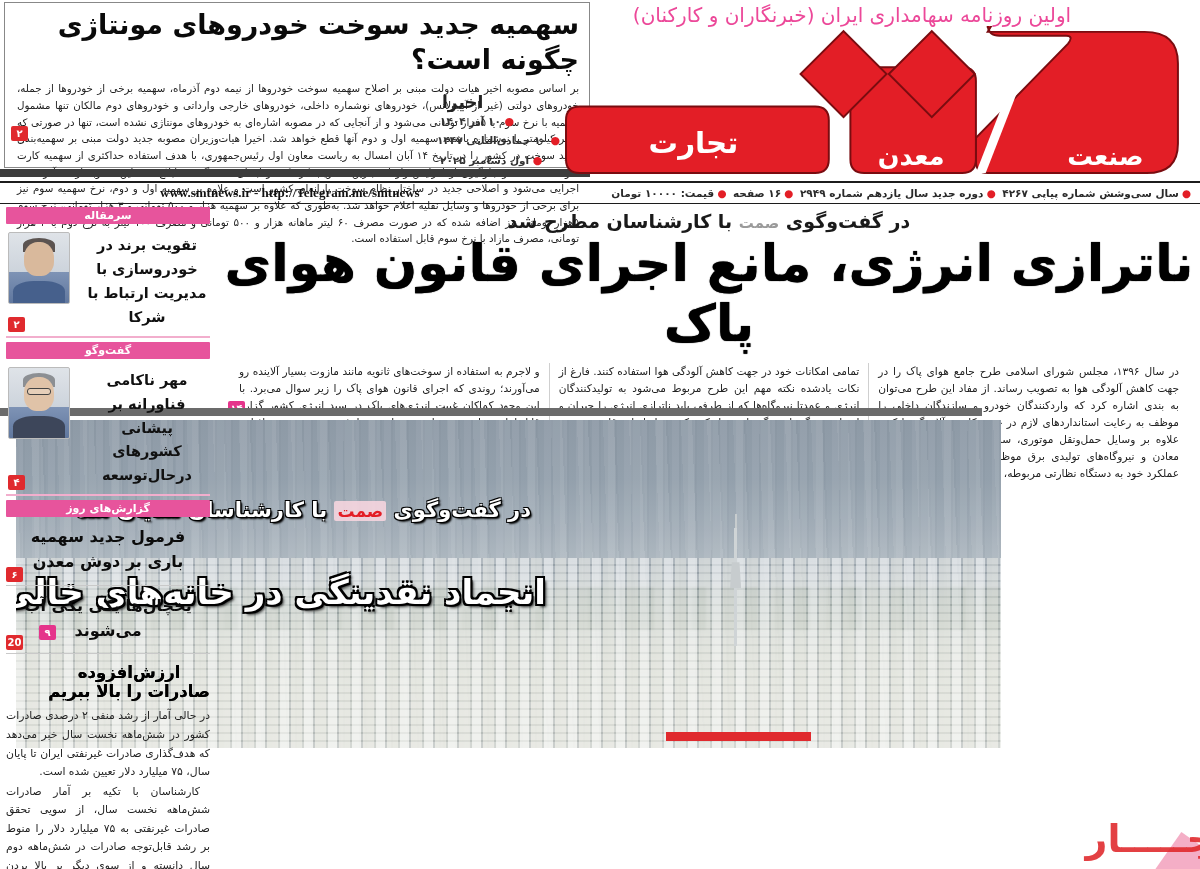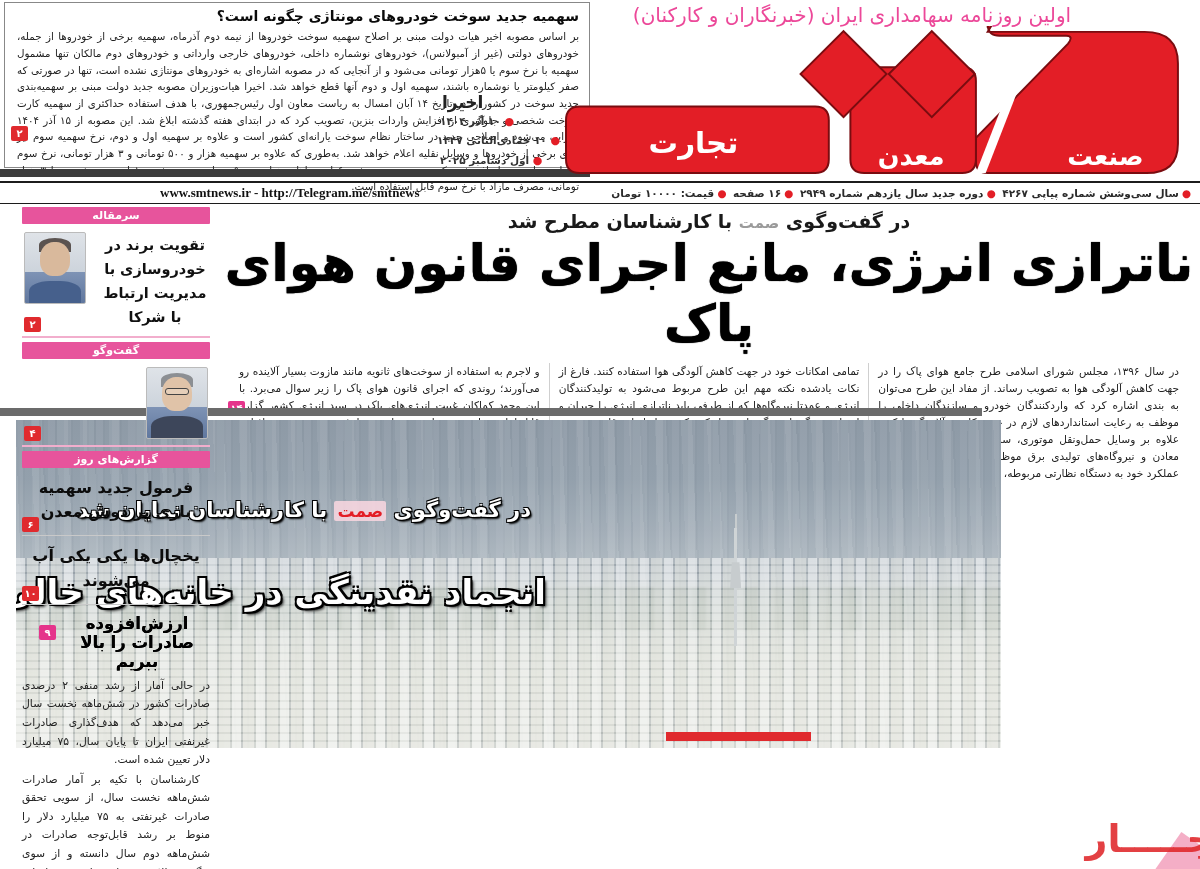--- a/index.html
+++ b/index.html
@@ -10,21 +10,21 @@
     margin:0 auto; overflow:hidden; direction:rtl;
   }
   .en { direction:ltr; }
 
   
   #fuel-box {
     position:absolute; left:4px; top:2px; width:586px; height:166px;
     border:1px solid #888; background:#fff; padding:4px 10px 6px 12px;
   }
   #fuel-box h2 {
-    font-size:14px; font-weight:900; color:#0a0a0a; text-align:right;
+    font-size:27px; font-weight:900; color:#0a0a0a; text-align:right;
     letter-spacing:-.3px; line-height:1.3; margin-bottom:3px;
   }
   #fuel-box .body {
     font-size:10.3px; line-height:1.62; color:#222; text-align:justify;
     text-align-last:right;
   }
   .page-badge {
     position:absolute; display:flex; align-items:center; justify-content:center;
     width:17px; height:15px; color:#fff; font-size:10px; font-weight:bold;
     border-radius:2px;
@@ -123,21 +123,21 @@
     text-shadow:none; font-size:17px;
   }
   #photo-caption {
     position:absolute; right:455px; top:152px; white-space:nowrap;
     font-size:34px; font-weight:900; color:#fff; letter-spacing:-.5px;
     text-shadow:-2px -2px 0 #000,2px -2px 0 #000,-2px 2px 0 #000,2px 2px 0 #000,3px 3px 3px rgba(0,0,0,.8);
   }
   #photo .page-badge { left:auto; right:945px; top:205px; }
 
   
-  #sidebar { position:absolute; left:0; top:207px; width:212px; height:565px; padding:0 2px 0 22px; }
+  #sidebar { position:absolute; left:0; top:207px; width:212px; height:565px; padding:0 2px 0 6px; }
   .section-bar {
     height:17px; background:#e7549c; color:#fff; font-size:11px; font-weight:bold;
     display:flex; align-items:center; justify-content:center; border-radius:1px;
   }
   .teaser { position:relative; display:flex; gap:16px; padding:8px 2px 6px 2px; border-bottom:2px solid #f2aecd; }
   .teaser .portrait {
     flex:0 0 62px; height:72px; border:1px solid #bbb; border-radius:2px; overflow:hidden; position:relative;
     background:linear-gradient(180deg,#dfe3e8 0%,#cdd4dc 55%,#7e93b5 56%,#60779e 100%);
   }
   .portrait .head { position:absolute; left:50%; top:9px; transform:translateX(-50%); width:30px; height:34px; background:#d9b99c; border-radius:46% 46% 42% 42%; }
@@ -267,37 +267,38 @@
       <div class="portrait">
         <div class="hair"></div>
           <div class="head"></div>
           <div class="body2"></div>
       </div>
       <div class="page-badge badge-red">۲</div>
     </div>
 
     <div class="section-bar" style="margin-top:4px;">گفت‌وگو</div>
     <div class="teaser">
+      <div class="t-title">مهر ناکامی فناورانه بر پیشانی کشورهای درحال‌توسعه</div>
       <div class="portrait p2">
         <div class="hair"></div>
           <div class="head"></div>
           <div class="glasses"></div>
           <div class="body2"></div>
       </div>
       <div class="page-badge badge-red">۴</div>
     </div>
 
     <div class="section-bar" style="margin-top:4px;">گزارش‌های روز</div>
     <div class="report-item">
       <div class="r-title">فرمول جدید سهمیه باری بر دوش معدن</div>
       <div class="page-badge badge-red">۶</div>
     </div>
     <div class="report-item">
       <div class="r-title">یخچال‌ها یکی یکی آب می‌شوند</div>
-      <div class="page-badge badge-red">۱۰</div>
+      <div class="page-badge badge-red">20</div>
     </div>
 
     <div id="sb-lead">
       <div id="sb-lead-title">ارزش‌افزوده صادرات را بالا ببریم</div>
       <div class="sb-par">در حالی آمار از رشد منفی ۲ درصدی صادرات کشور در شش‌ماهه نخست سال خبر می‌دهد که هدف‌گذاری صادرات غیرنفتی ایران تا پایان سال، ۷۵ میلیارد دلار تعیین شده است.</div>
       <div class="sb-par">کارشناسان با تکیه بر آمار صادرات شش‌ماهه نخست سال، از سویی تحقق صادرات غیرنفتی به ۷۵ میلیارد دلار را منوط بر رشد قابل‌توجه صادرات در شش‌ماهه دوم سال دانسته و از سوی دیگر بر بالا بردن «ارزش‌افزوده صادرات در ایران» برای تحقق هدف‌گذاری یادشده تاکید دارند.</div>
 
     </div>
   </div>
 

